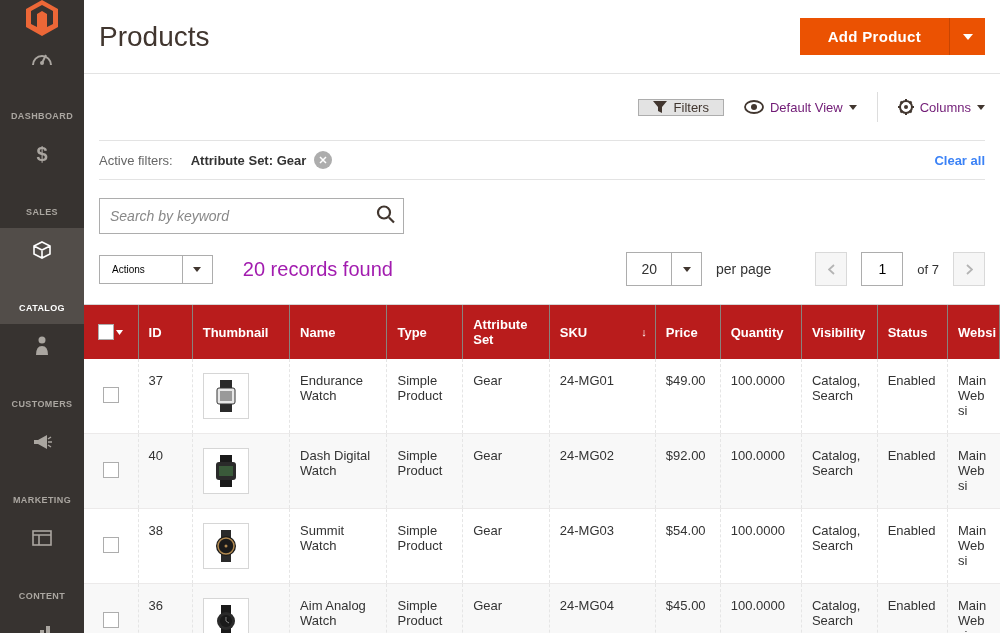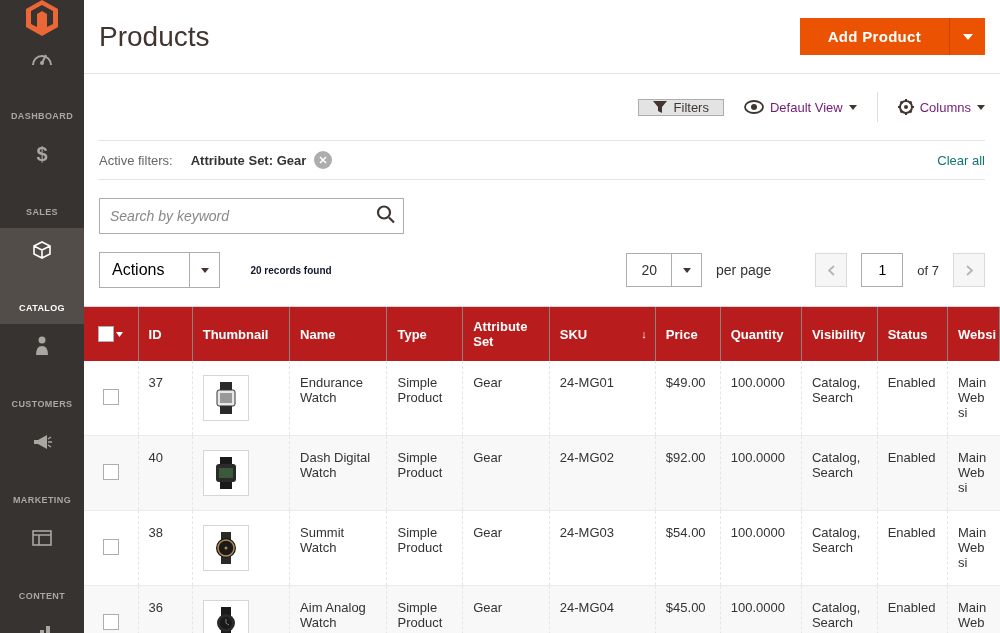--- a/index.html
+++ b/index.html
@@ -22,30 +22,30 @@
 .toolbar-row1 { display: flex; justify-content: flex-end; gap: 20px; align-items: center; margin-bottom: 18px; }
 .tb-btn { display: flex; align-items: center; gap: 7px; padding: 0 14px; border: 1px solid #adadad; background: #fff; cursor: pointer; color: #41362f; font-size: 13px; }
 .tb-btn.filters { background: #e3e3e3; border-color: #adadad; }
 .tb-plain { display: flex; align-items: center; gap: 6px; cursor: pointer; color: #701a75; }
 .sep { width: 1px; height: 30px; background: #ddd; }
 .filter-bar { display: flex; align-items: center; justify-content: space-between; border-top: 1px solid #e3e3e3; border-bottom: 1px solid #e3e3e3; padding: 10px 0; margin-bottom: 18px; }
 .filter-left { display: flex; align-items: center; gap: 18px; }
 .filter-label { color: #666; }
 .filter-chip { display: flex; align-items: center; gap: 8px; color: #333; }
 .chip-remove { width: 18px; height: 18px; border-radius: 50%; background: #adadad; color: #fff; display: flex; align-items: center; justify-content: center; font-size: 10px; cursor: pointer; }
-.clear-all { color: #0f766e; cursor: pointer; font-weight: 400; }
+.clear-all { color: #3b82f6; cursor: pointer; font-weight: 700; }
 .search-wrap { position: relative; width: 305px; margin-bottom: 18px; }
 .search-input { width: 100%; padding: 9px 40px 9px 10px; border: 1px solid #adadad; font-size: 14px; font-style: italic; color: #555; }
 .search-input::placeholder { color: #888; font-style: italic; }
 .search-icon-btn { position: absolute; right: 8px; top: 50%; transform: translateY(-50%); cursor: pointer; }
 .controls-row { display: flex; align-items: center; justify-content: space-between; margin-bottom: 18px; }
 .actions-dd { display: flex; }
-.actions-dd .main-btn { border: 1px solid #adadad; padding: 8px 25px 8px 12px; background: #fff; cursor: pointer; font-size: 16px; }
+.actions-dd .main-btn { border: 1px solid #adadad; padding: 8px 37px 8px 12px; background: #fff; cursor: pointer; font-size: 10px; }
 .actions-dd .toggle { border: 1px solid #adadad; border-left: none; width: 30px; background: #fff; cursor: pointer; display: flex; align-items: center; justify-content: center; }
-.records-found { color: #0f172a; font-size: 10px; margin-left: 30px; font-weight: bold; }
+.records-found { color: #a21caf; font-size: 20px; margin-left: 30px; }
 .pager-group { display: flex; align-items: center; gap: 14px; }
 .per-page-dd { display: flex; }
 .per-page-dd .val { border: 1px solid #adadad; padding: 8px 14px; background: #fff; font-size: 14px; }
 .per-page-dd .toggle { border: 1px solid #adadad; border-left: none; width: 30px; background: #fff; display: flex; align-items: center; justify-content: center; cursor: pointer; }
 .per-page-label { color: #333; font-size: 14px; margin-right: 30px; }
 .page-nav { width: 32px; height: 34px; border: 1px solid #bbb; background: #efefef; display: flex; align-items: center; justify-content: center; cursor: pointer; }
 .page-nav.disabled { opacity: 0.55; cursor: default; }
 .page-input { width: 42px; height: 34px; border: 1px solid #adadad; text-align: center; font-size: 14px; }
 .page-of { color: #333; }
 .grid-wrap { overflow: auto; border-top: 1px solid #d6d6d6; }

